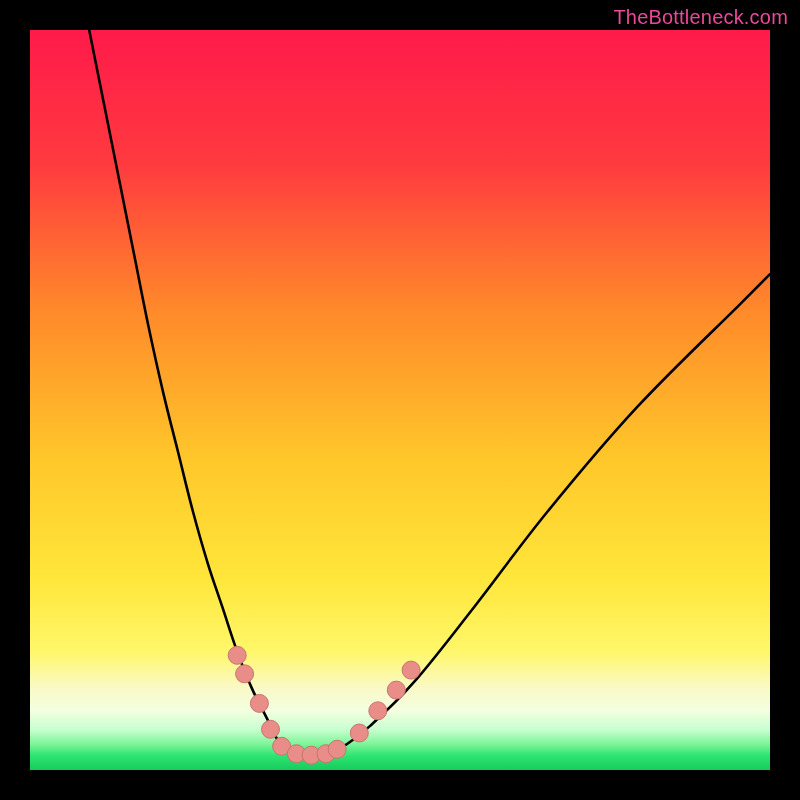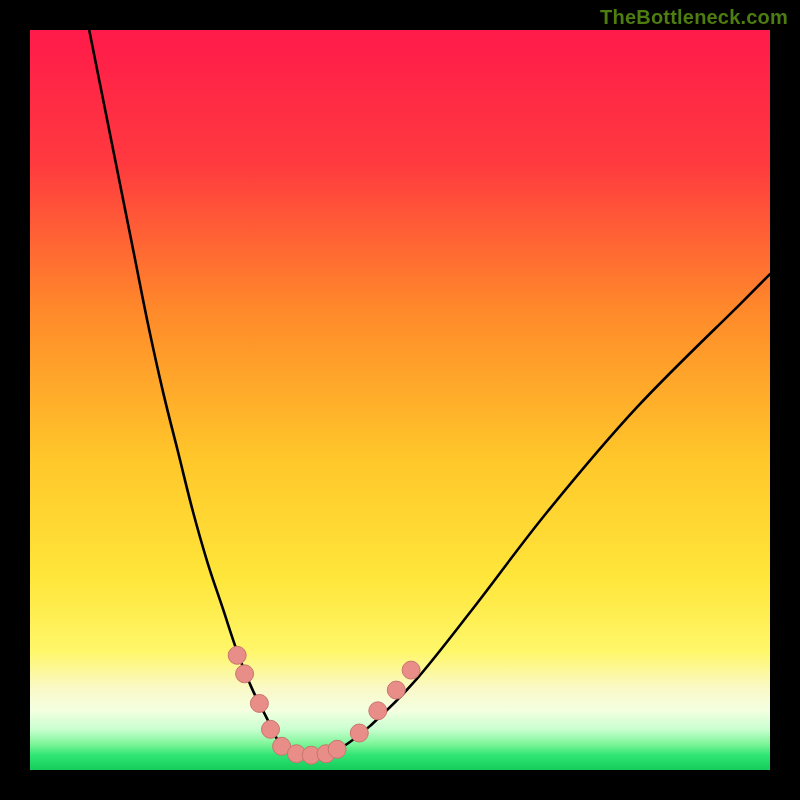--- a/index.html
+++ b/index.html
@@ -35,23 +35,23 @@
   .curve-svg {
     position: absolute;
     top: 0; left: 0;
     width: 100%;
     height: 100%;
   }
   .watermark {
     position: absolute;
     top: 6px;
     right: 12px;
-    color: #4d7c0f;
+    color: #ec4899;
     font-size: 20px;
-    font-weight: 700;
+    font-weight: 400;
     letter-spacing: 0.2px;
   }
 </style>
 </head>
 <body>
 
 <div class="frame">
 
   <div class="plot-area">
 

